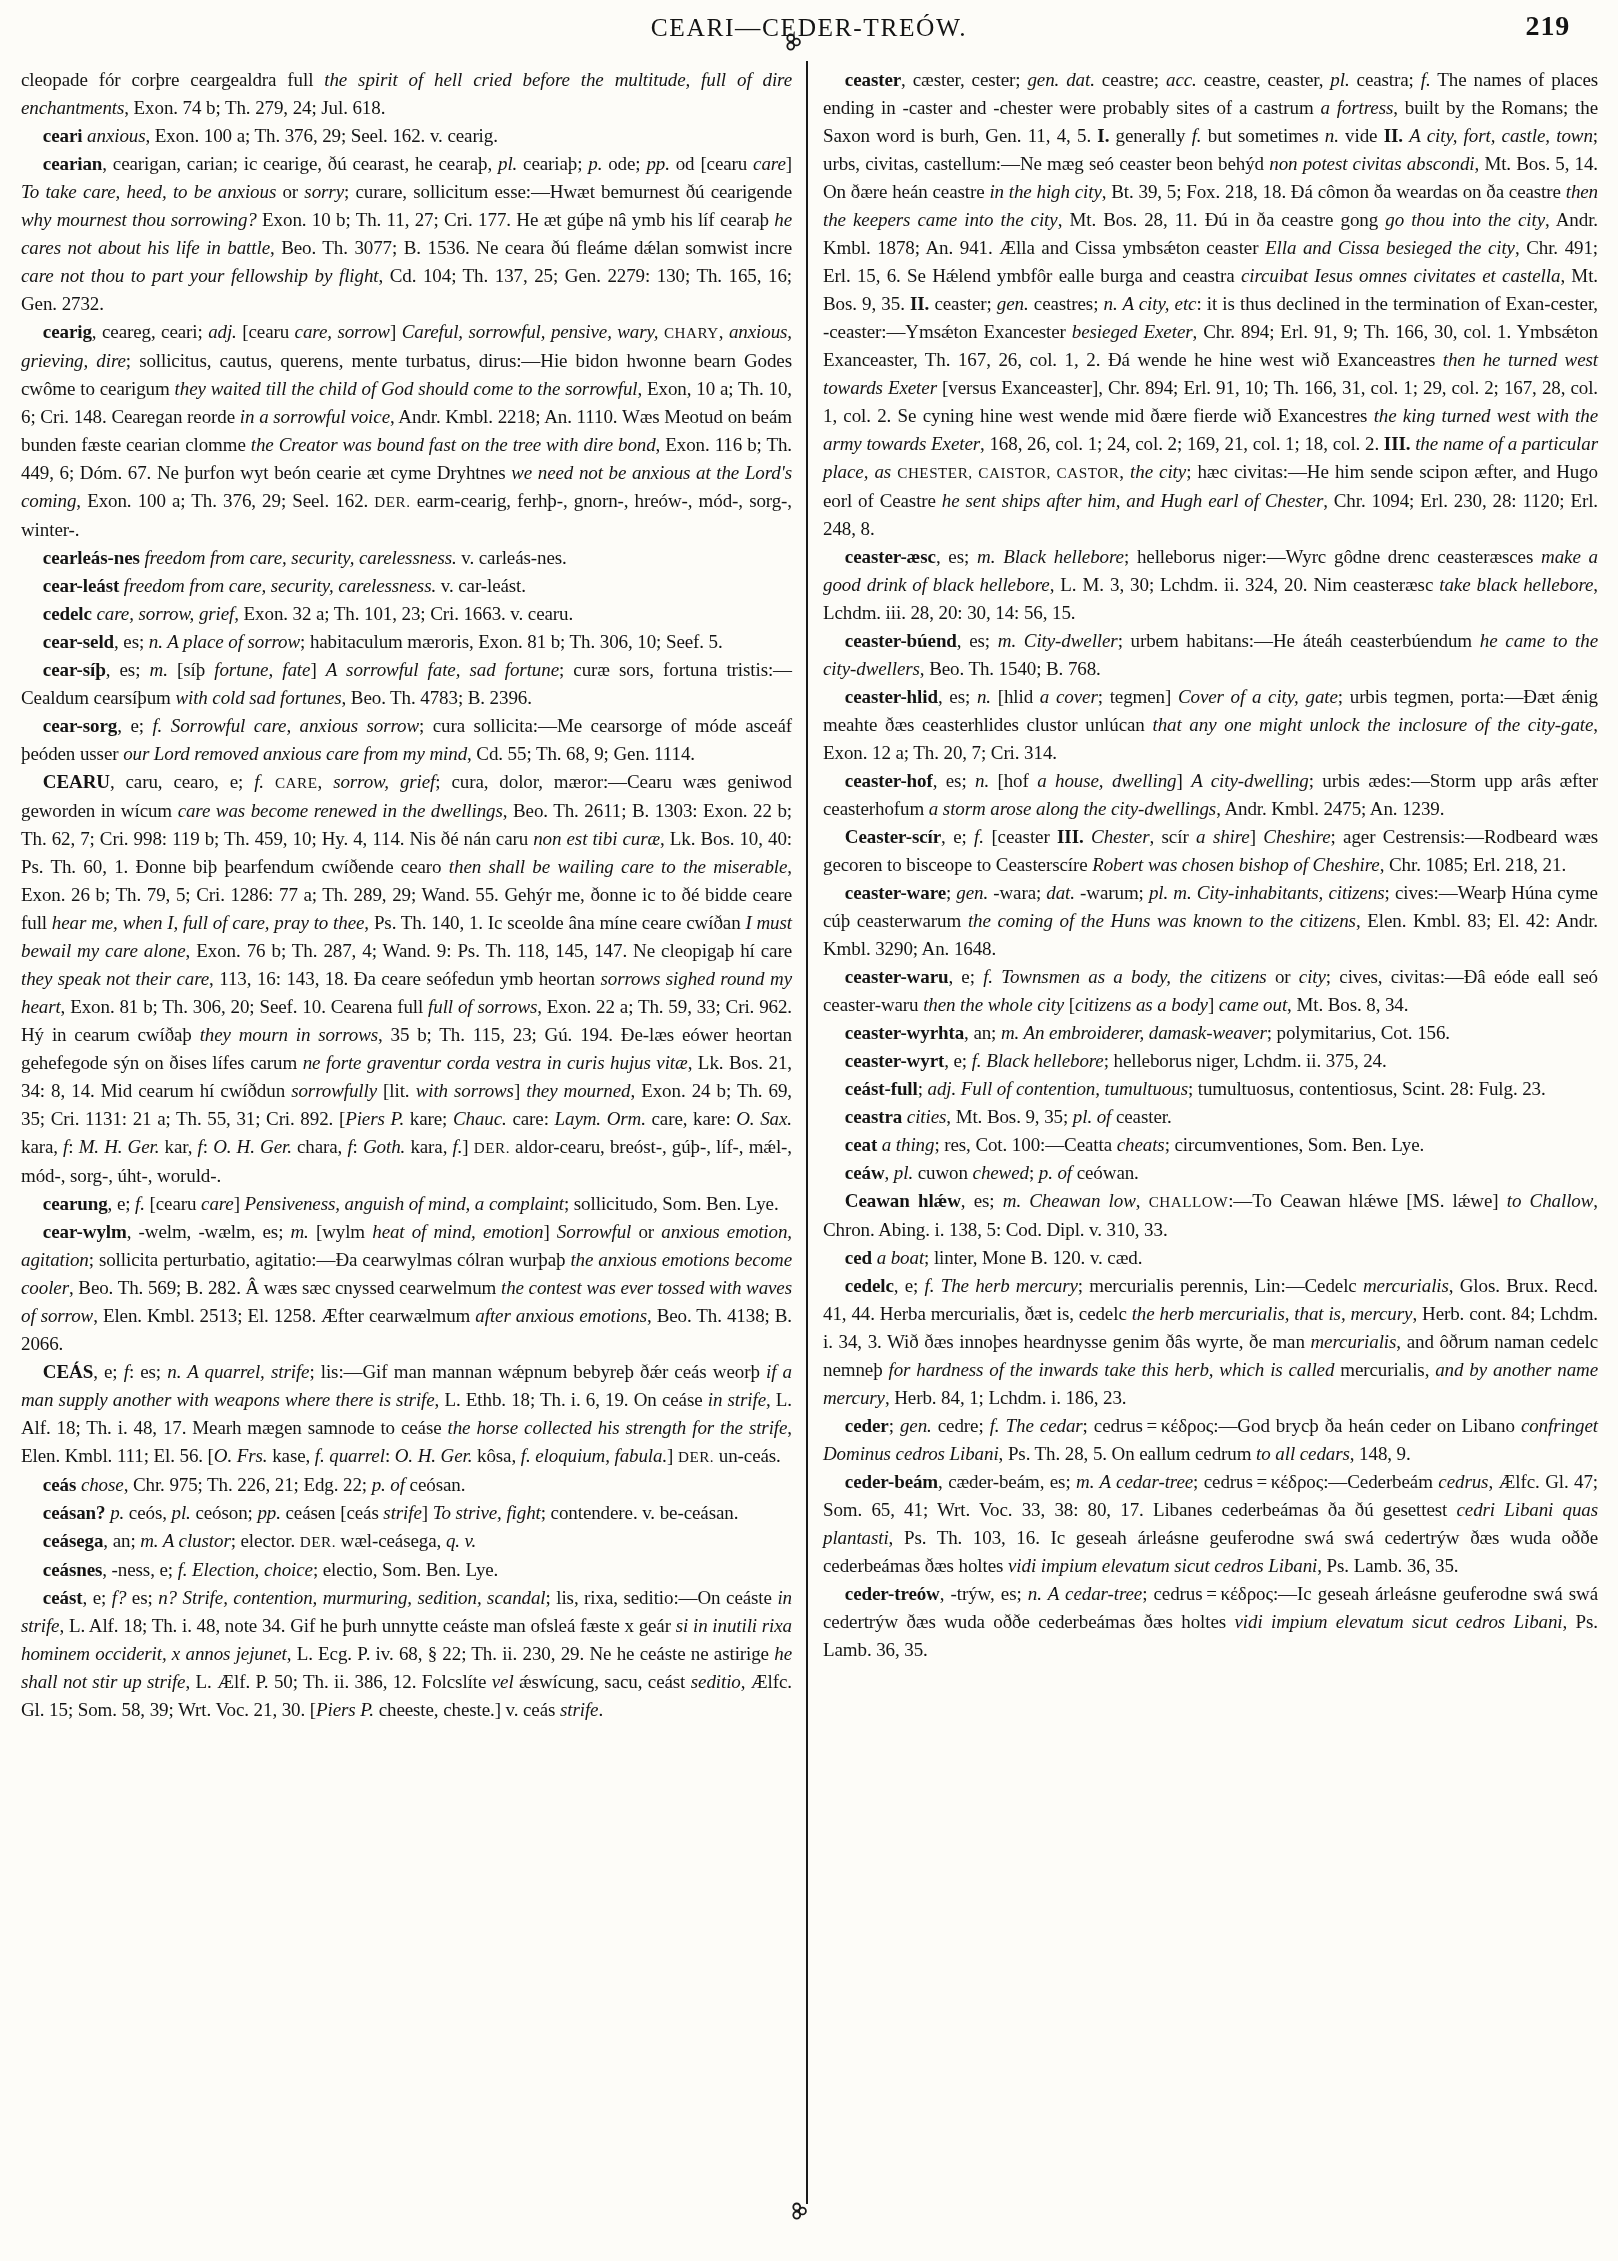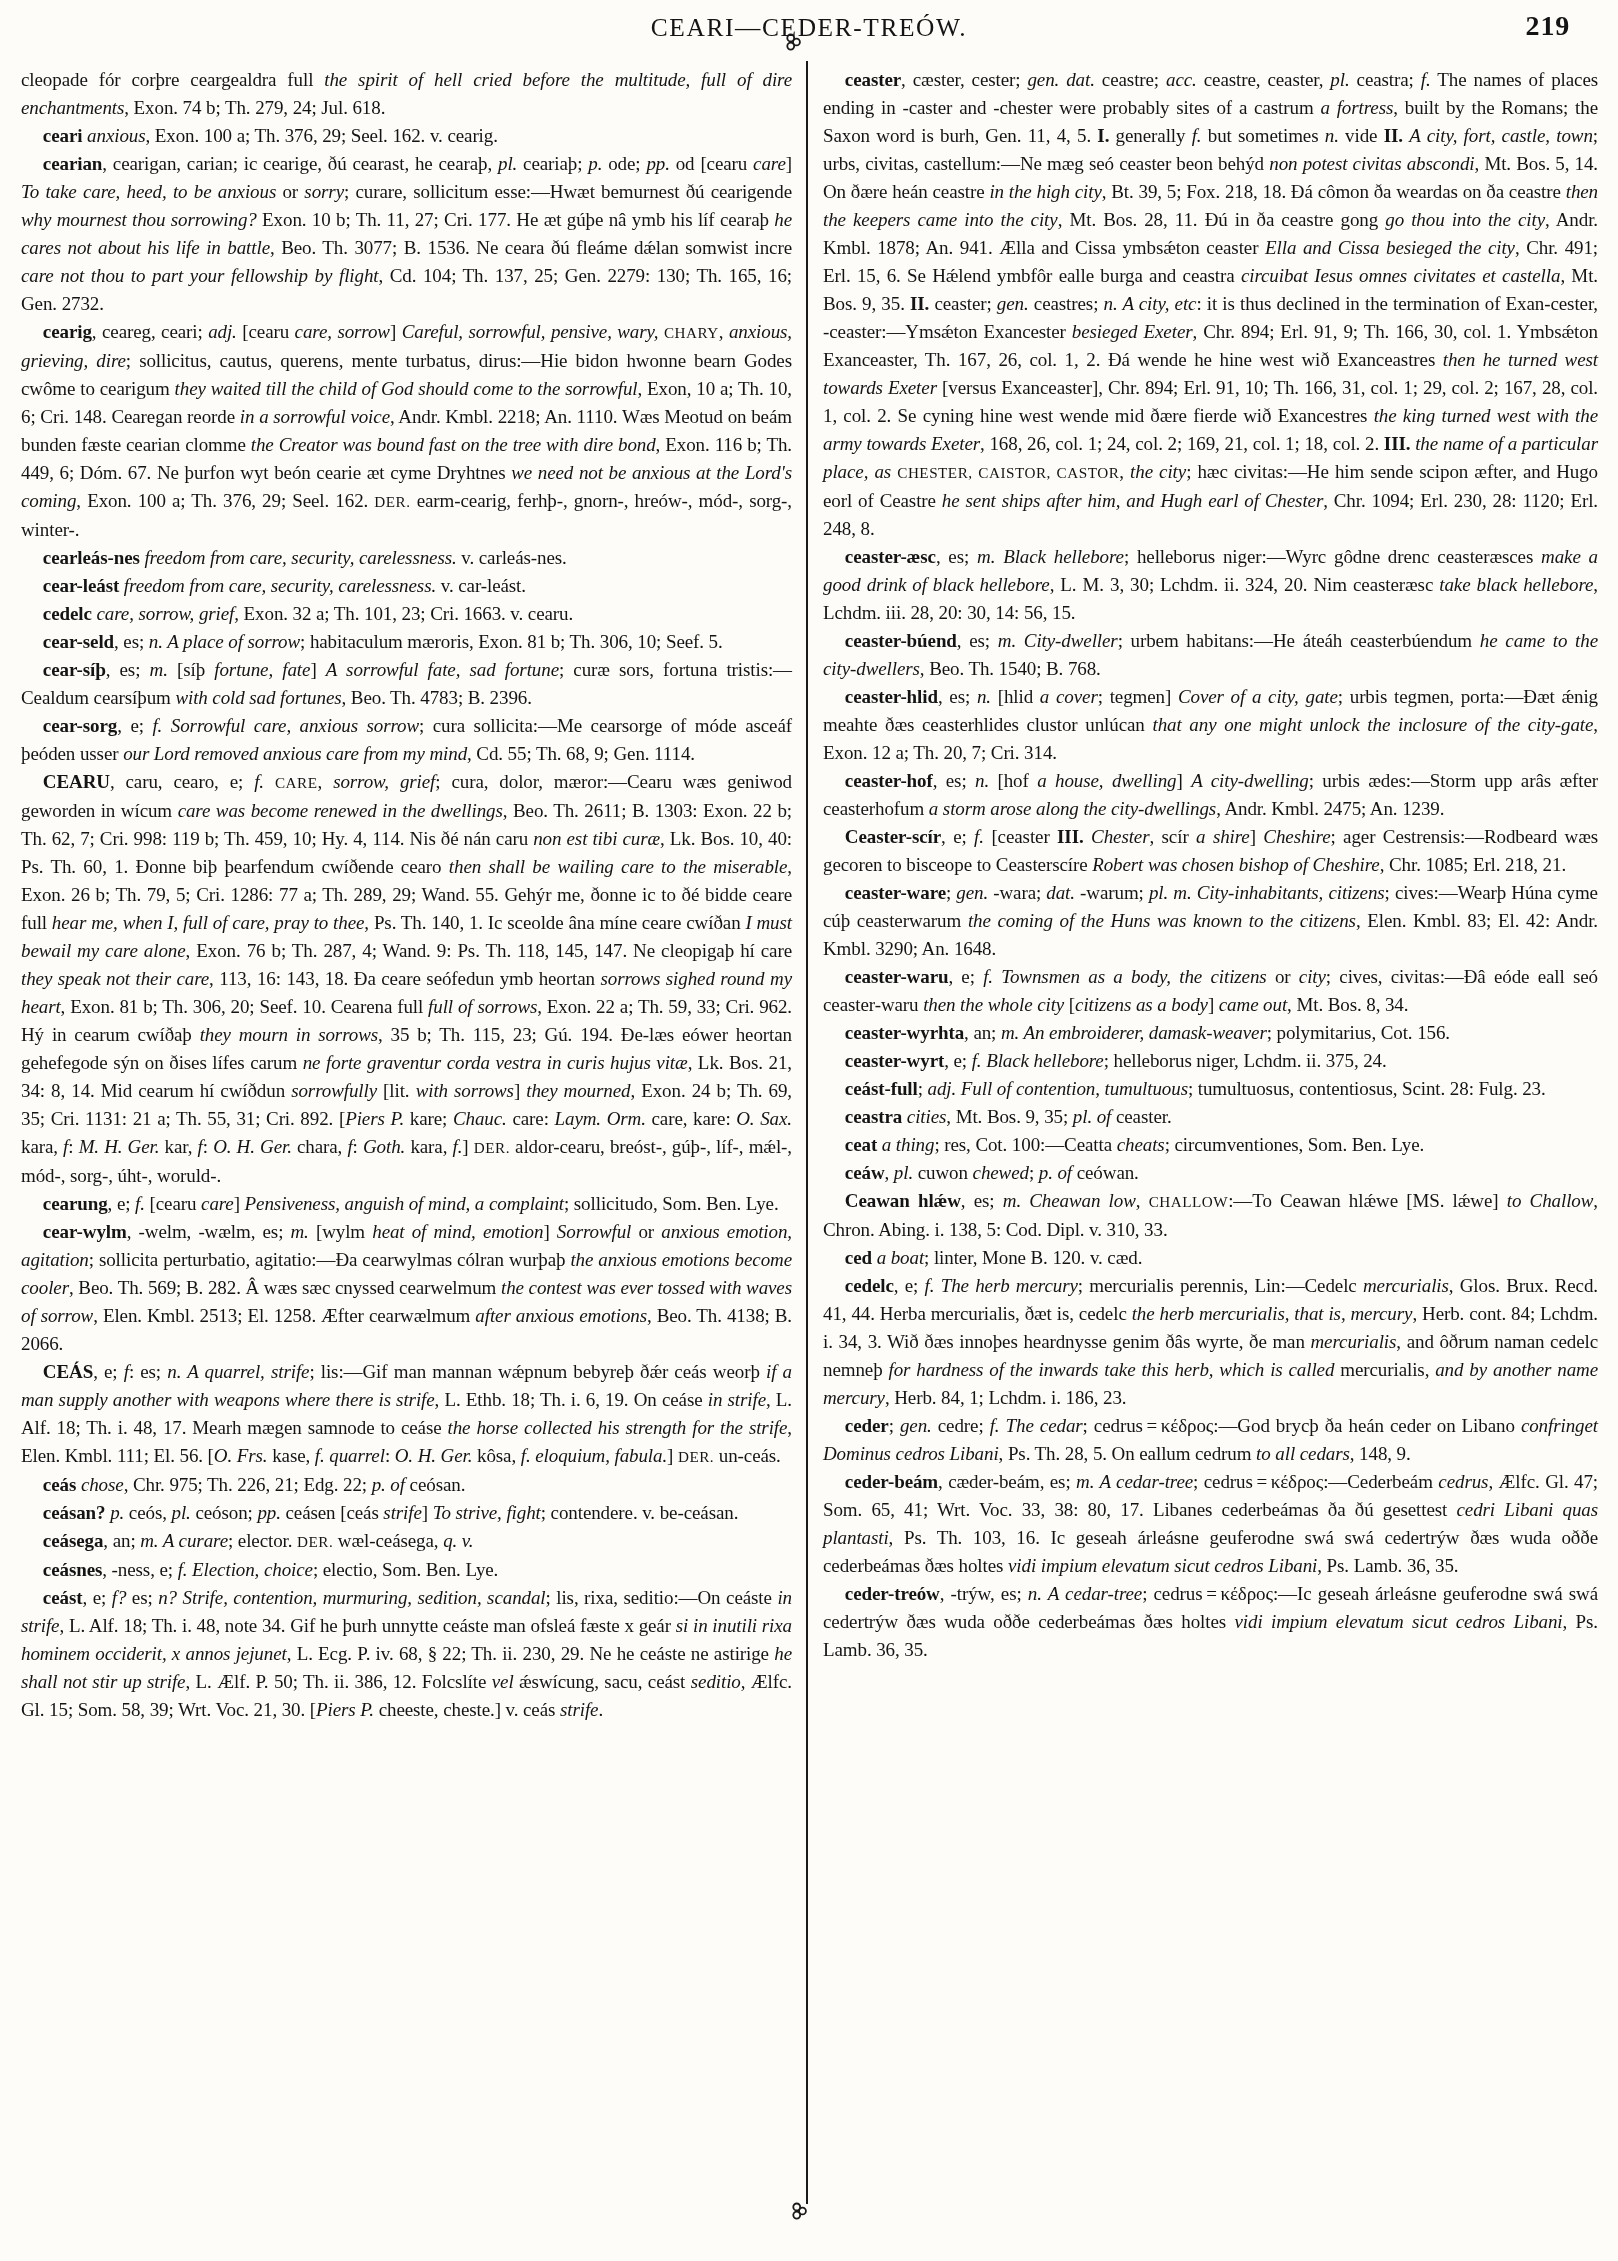--- a/index.html
+++ b/index.html
@@ -76,21 +76,21 @@
       <p class="entry"><span class="s-b">cedelc</span><span class="s-n"> </span><span class="s-i">care, sorrow, grief,</span><span class="s-n"> Exon. 32 a; Th. 101, 23; Cri. 1663.  v. cearu.</span></p>
       <p class="entry"><span class="s-b">cear-seld</span><span class="s-n">, es; </span><span class="s-i">n. A place of sorrow</span><span class="s-n">; habitaculum mæroris, Exon. 81 b; Th. 306, 10; Seef. 5.</span></p>
       <p class="entry"><span class="s-b">cear-síþ</span><span class="s-n">, es; </span><span class="s-i">m.</span><span class="s-n"> [síþ </span><span class="s-i">fortune, fate</span><span class="s-n">] </span><span class="s-i">A sorrowful fate, sad fortune</span><span class="s-n">; curæ sors, fortuna tristis:—Cealdum cearsíþum </span><span class="s-i">with cold sad fortunes</span><span class="s-n">, Beo. Th. 4783; B. 2396.</span></p>
       <p class="entry"><span class="s-b">cear-sorg</span><span class="s-n">, e; </span><span class="s-i">f. Sorrowful care, anxious sorrow</span><span class="s-n">; cura sollicita:—Me cearsorge of móde asceáf þeóden usser </span><span class="s-i">our Lord removed anxious care from my mind</span><span class="s-n">, Cd. 55; Th. 68, 9; Gen. 1114.</span></p>
       <p class="entry"><span class="s-b">CEARU</span><span class="s-n">, caru, cearo, e; </span><span class="s-i">f.</span><span class="s-n"> </span><span class="s-sc">CARE</span><span class="s-n">, </span><span class="s-i">sorrow, grief</span><span class="s-n">; cura, dolor, mæror:—Cearu wæs geniwod geworden in wícum </span><span class="s-i">care was become renewed in the dwellings</span><span class="s-n">, Beo. Th. 2611; B. 1303: Exon. 22 b; Th. 62, 7; Cri. 998: 119 b; Th. 459, 10; Hy. 4, 114.  Nis ðé nán caru </span><span class="s-i">non est tibi curæ</span><span class="s-n">, Lk. Bos. 10, 40: Ps. Th. 60, 1.  Ðonne biþ þearfendum cwíðende cearo </span><span class="s-i">then shall be wailing care to the miserable</span><span class="s-n">, Exon. 26 b; Th. 79, 5; Cri. 1286: 77 a; Th. 289, 29; Wand. 55.  Gehýr me, ðonne ic to ðé bidde ceare full </span><span class="s-i">hear me, when I, full of care, pray to thee</span><span class="s-n">, Ps. Th. 140, 1.  Ic sceolde âna míne ceare cwíðan </span><span class="s-i">I must bewail my care alone</span><span class="s-n">, Exon. 76 b; Th. 287, 4; Wand. 9: Ps. Th. 118, 145, 147.  Ne cleopigaþ hí care </span><span class="s-i">they speak not their care</span><span class="s-n">, 113, 16: 143, 18.  Ða ceare seófedun ymb heortan </span><span class="s-i">sorrows sighed round my heart</span><span class="s-n">, Exon. 81 b; Th. 306, 20; Seef. 10.  Cearena full </span><span class="s-i">full of sorrows</span><span class="s-n">, Exon. 22 a; Th. 59, 33; Cri. 962.  Hý in cearum cwíðaþ </span><span class="s-i">they mourn in sorrows</span><span class="s-n">, 35 b; Th. 115, 23; Gú. 194.  Ðe-læs eówer heortan gehefegode sýn on ðises lífes carum </span><span class="s-i">ne forte graventur corda vestra in curis hujus vitæ</span><span class="s-n">, Lk. Bos. 21, 34: 8, 14.  Mid cearum hí cwíðdun </span><span class="s-i">sorrowfully</span><span class="s-n"> [lit. </span><span class="s-i">with sorrows</span><span class="s-n">] </span><span class="s-i">they mourned</span><span class="s-n">, Exon. 24 b; Th. 69, 35; Cri. 1131: 21 a; Th. 55, 31; Cri. 892.  [</span><span class="s-i">Piers P.</span><span class="s-n"> kare; </span><span class="s-i">Chauc.</span><span class="s-n"> care: </span><span class="s-i">Laym. Orm.</span><span class="s-n"> care, kare: </span><span class="s-i">O. Sax.</span><span class="s-n"> kara, </span><span class="s-i">f</span><span class="s-n">: </span><span class="s-i">M. H. Ger.</span><span class="s-n"> kar, </span><span class="s-i">f</span><span class="s-n">: </span><span class="s-i">O. H. Ger.</span><span class="s-n"> chara, </span><span class="s-i">f</span><span class="s-n">: </span><span class="s-i">Goth.</span><span class="s-n"> kara, </span><span class="s-i">f.</span><span class="s-n">]  </span><span class="s-sc">DER.</span><span class="s-n"> aldor-cearu, breóst-, gúþ-, líf-, mǽl-, mód-, sorg-, úht-, woruld-.</span></p>
       <p class="entry"><span class="s-b">cearung</span><span class="s-n">, e; </span><span class="s-i">f.</span><span class="s-n"> [cearu </span><span class="s-i">care</span><span class="s-n">] </span><span class="s-i">Pensiveness, anguish of mind, a complaint</span><span class="s-n">; sollicitudo, Som. Ben. Lye.</span></p>
       <p class="entry"><span class="s-b">cear-wylm</span><span class="s-n">, -welm, -wælm, es; </span><span class="s-i">m.</span><span class="s-n"> [wylm </span><span class="s-i">heat of mind, emotion</span><span class="s-n">] </span><span class="s-i">Sorrowful</span><span class="s-n"> or </span><span class="s-i">anxious emotion, agitation</span><span class="s-n">; sollicita perturbatio, agitatio:—Ða cearwylmas cólran wurþaþ </span><span class="s-i">the anxious emotions become cooler</span><span class="s-n">, Beo. Th. 569; B. 282.  Â wæs sæc cnyssed cearwelmum </span><span class="s-i">the contest was ever tossed with waves of sorrow</span><span class="s-n">, Elen. Kmbl. 2513; El. 1258.  Æfter cearwælmum </span><span class="s-i">after anxious emotions</span><span class="s-n">, Beo. Th. 4138; B. 2066.</span></p>
       <p class="entry"><span class="s-b">CEÁS</span><span class="s-n">, e; </span><span class="s-i">f</span><span class="s-n">: es; </span><span class="s-i">n. A quarrel, strife</span><span class="s-n">; lis:—Gif man mannan wǽpnum bebyreþ ðǽr ceás weorþ </span><span class="s-i">if a man supply another with weapons where there is strife</span><span class="s-n">, L. Ethb. 18; Th. i. 6, 19.  On ceáse </span><span class="s-i">in strife</span><span class="s-n">, L. Alf. 18; Th. i. 48, 17.  Mearh mægen samnode to ceáse </span><span class="s-i">the horse collected his strength for the strife</span><span class="s-n">, Elen. Kmbl. 111; El. 56.  [</span><span class="s-i">O. Frs.</span><span class="s-n"> kase, </span><span class="s-i">f. quarrel</span><span class="s-n">: </span><span class="s-i">O. H. Ger.</span><span class="s-n"> kôsa, </span><span class="s-i">f. eloquium, fabula.</span><span class="s-n">]  </span><span class="s-sc">DER.</span><span class="s-n"> un-ceás.</span></p>
       <p class="entry"><span class="s-b">ceás</span><span class="s-n"> </span><span class="s-i">chose</span><span class="s-n">, Chr. 975; Th. 226, 21; Edg. 22; </span><span class="s-i">p. of</span><span class="s-n"> ceósan.</span></p>
       <p class="entry"><span class="s-b">ceásan?</span><span class="s-n"> </span><span class="s-i">p.</span><span class="s-n"> ceós, </span><span class="s-i">pl.</span><span class="s-n"> ceóson; </span><span class="s-i">pp.</span><span class="s-n"> ceásen [ceás </span><span class="s-i">strife</span><span class="s-n">] </span><span class="s-i">To strive, fight</span><span class="s-n">; contendere.  v. be-ceásan.</span></p>
-      <p class="entry"><span class="s-b">ceásega</span><span class="s-n">, an; </span><span class="s-i">m. A curare</span><span class="s-n">; elector.  </span><span class="s-sc">DER.</span><span class="s-n"> wæl-ceásega, </span><span class="s-i">q. v.</span></p>
+      <p class="entry"><span class="s-b">ceásega</span><span class="s-n">, an; </span><span class="s-i">m. A clustor</span><span class="s-n">; elector.  </span><span class="s-sc">DER.</span><span class="s-n"> wæl-ceásega, </span><span class="s-i">q. v.</span></p>
       <p class="entry"><span class="s-b">ceásnes</span><span class="s-n">, -ness, e; </span><span class="s-i">f. Election, choice</span><span class="s-n">; electio, Som. Ben. Lye.</span></p>
       <p class="entry"><span class="s-b">ceást</span><span class="s-n">, e; </span><span class="s-i">f?</span><span class="s-n"> es; </span><span class="s-i">n? Strife, contention, murmuring, sedition, scandal</span><span class="s-n">; lis, rixa, seditio:—On ceáste </span><span class="s-i">in strife</span><span class="s-n">, L. Alf. 18; Th. i. 48, note 34.  Gif he þurh unnytte ceáste man ofsleá fæste x geár </span><span class="s-i">si in inutili rixa hominem occiderit, x annos jejunet</span><span class="s-n">, L. Ecg. P. iv. 68, § 22; Th. ii. 230, 29.  Ne he ceáste ne astirige </span><span class="s-i">he shall not stir up strife</span><span class="s-n">, L. Ælf. P. 50; Th. ii. 386, 12.  Folcslíte </span><span class="s-i">vel</span><span class="s-n"> ǽswícung, sacu, ceást </span><span class="s-i">seditio</span><span class="s-n">, Ælfc. Gl. 15; Som. 58, 39; Wrt. Voc. 21, 30.  [</span><span class="s-i">Piers P.</span><span class="s-n"> cheeste, cheste.]  v. ceás </span><span class="s-i">strife</span><span class="s-n">.</span></p>
     </div>
   <div class="col col-right">
       <p class="entry"><span class="s-b">ceaster</span><span class="s-n">, cæster, cester; </span><span class="s-i">gen. dat.</span><span class="s-n"> ceastre; </span><span class="s-i">acc.</span><span class="s-n"> ceastre, ceaster, </span><span class="s-i">pl.</span><span class="s-n"> ceastra; </span><span class="s-i">f.</span><span class="s-n"> The names of places ending in -caster and -chester were probably sites of a castrum </span><span class="s-i">a fortress</span><span class="s-n">, built by the Romans; the Saxon word is burh, Gen. 11, 4, 5.  </span><span class="s-b">I.</span><span class="s-n"> generally </span><span class="s-i">f.</span><span class="s-n"> but sometimes </span><span class="s-i">n.</span><span class="s-n"> vide </span><span class="s-b">II.</span><span class="s-n"> </span><span class="s-i">A city, fort, castle, town</span><span class="s-n">; urbs, civitas, castellum:—Ne mæg seó ceaster beon behýd </span><span class="s-i">non potest civitas abscondi</span><span class="s-n">, Mt. Bos. 5, 14.  On ðære heán ceastre </span><span class="s-i">in the high city</span><span class="s-n">, Bt. 39, 5; Fox. 218, 18.  Ðá cômon ða weardas on ða ceastre </span><span class="s-i">then the keepers came into the city</span><span class="s-n">, Mt. Bos. 28, 11.  Ðú in ða ceastre gong </span><span class="s-i">go thou into the city</span><span class="s-n">, Andr. Kmbl. 1878; An. 941.  Ælla and Cissa ymbsǽton ceaster </span><span class="s-i">Ella and Cissa besieged the city</span><span class="s-n">, Chr. 491; Erl. 15, 6.  Se Hǽlend ymbfôr ealle burga and ceastra </span><span class="s-i">circuibat Iesus omnes civitates et castella</span><span class="s-n">, Mt. Bos. 9, 35.  </span><span class="s-b">II.</span><span class="s-n"> ceaster; </span><span class="s-i">gen.</span><span class="s-n"> ceastres; </span><span class="s-i">n. A city, etc</span><span class="s-n">: it is thus declined in the termination of Exan-cester, -ceaster:—Ymsǽton Exancester </span><span class="s-i">besieged Exeter</span><span class="s-n">, Chr. 894; Erl. 91, 9; Th. 166, 30, col. 1.  Ymbsǽton Exanceaster, Th. 167, 26, col. 1, 2.  Ðá wende he hine west wið Exanceastres </span><span class="s-i">then he turned west towards Exeter</span><span class="s-n"> [versus Exanceaster], Chr. 894; Erl. 91, 10; Th. 166, 31, col. 1; 29, col. 2; 167, 28, col. 1, col. 2.  Se cyning hine west wende mid ðære fierde wið Exancestres </span><span class="s-i">the king turned west with the army towards Exeter</span><span class="s-n">, 168, 26, col. 1; 24, col. 2; 169, 21, col. 1; 18, col. 2.  </span><span class="s-b">III.</span><span class="s-n"> </span><span class="s-i">the name of a particular place, as</span><span class="s-n"> </span><span class="s-sc">CHESTER, CAISTOR, CASTOR</span><span class="s-n">, </span><span class="s-i">the city</span><span class="s-n">; hæc civitas:—He him sende scipon æfter, and Hugo eorl of Ceastre </span><span class="s-i">he sent ships after him, and Hugh earl of Chester</span><span class="s-n">, Chr. 1094; Erl. 230, 28: 1120; Erl. 248, 8.</span></p>
       <p class="entry"><span class="s-b">ceaster-æsc</span><span class="s-n">, es; </span><span class="s-i">m. Black hellebore</span><span class="s-n">; helleborus niger:—Wyrc gôdne drenc ceasteræsces </span><span class="s-i">make a good drink of black hellebore</span><span class="s-n">, L. M. 3, 30; Lchdm. ii. 324, 20.  Nim ceasteræsc </span><span class="s-i">take black hellebore</span><span class="s-n">, Lchdm. iii. 28, 20: 30, 14: 56, 15.</span></p>
       <p class="entry"><span class="s-b">ceaster-búend</span><span class="s-n">, es; </span><span class="s-i">m. City-dweller</span><span class="s-n">; urbem habitans:—He áteáh ceasterbúendum </span><span class="s-i">he came to the city-dwellers</span><span class="s-n">, Beo. Th. 1540; B. 768.</span></p>
       <p class="entry"><span class="s-b">ceaster-hlid</span><span class="s-n">, es; </span><span class="s-i">n.</span><span class="s-n"> [hlid </span><span class="s-i">a cover</span><span class="s-n">; tegmen] </span><span class="s-i">Cover of a city, gate</span><span class="s-n">; urbis tegmen, porta:—Ðæt ǽnig meahte ðæs ceasterhlides clustor unlúcan </span><span class="s-i">that any one might unlock the inclosure of the city-gate</span><span class="s-n">, Exon. 12 a; Th. 20, 7; Cri. 314.</span></p>
       <p class="entry"><span class="s-b">ceaster-hof</span><span class="s-n">, es; </span><span class="s-i">n.</span><span class="s-n"> [hof </span><span class="s-i">a house, dwelling</span><span class="s-n">] </span><span class="s-i">A city-dwelling</span><span class="s-n">; urbis ædes:—Storm upp arâs æfter ceasterhofum </span><span class="s-i">a storm arose along the city-dwellings</span><span class="s-n">, Andr. Kmbl. 2475; An. 1239.</span></p>
       <p class="entry"><span class="s-b">Ceaster-scír</span><span class="s-n">, e; </span><span class="s-i">f.</span><span class="s-n"> [ceaster </span><span class="s-b">III.</span><span class="s-n"> </span><span class="s-i">Chester</span><span class="s-n">, scír </span><span class="s-i">a shire</span><span class="s-n">] </span><span class="s-i">Cheshire</span><span class="s-n">; ager Cestrensis:—Rodbeard wæs gecoren to bisceope to Ceasterscíre </span><span class="s-i">Robert was chosen bishop of Cheshire</span><span class="s-n">, Chr. 1085; Erl. 218, 21.</span></p>

